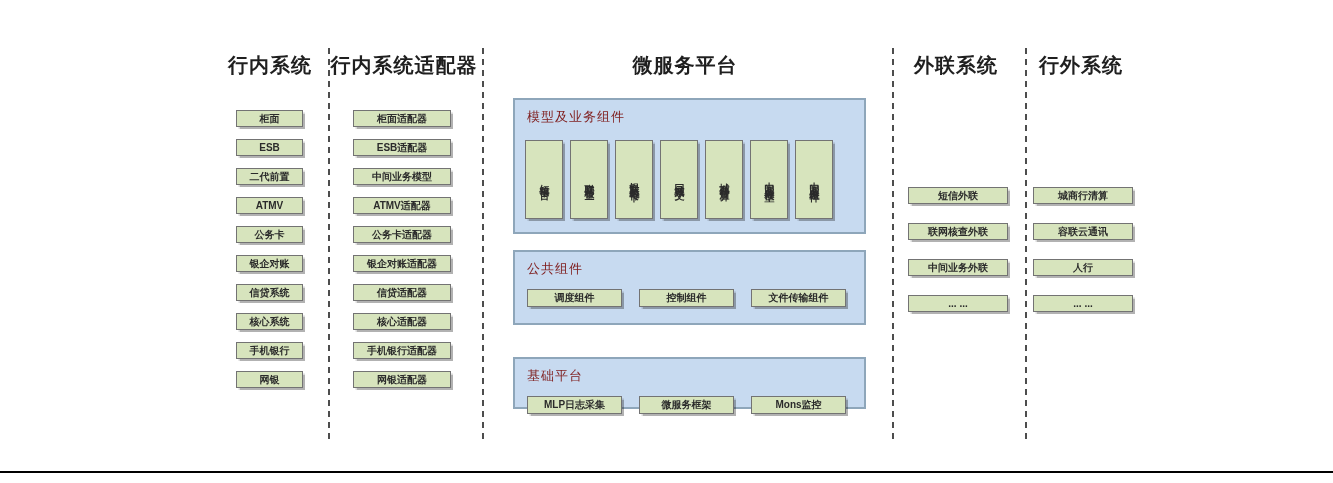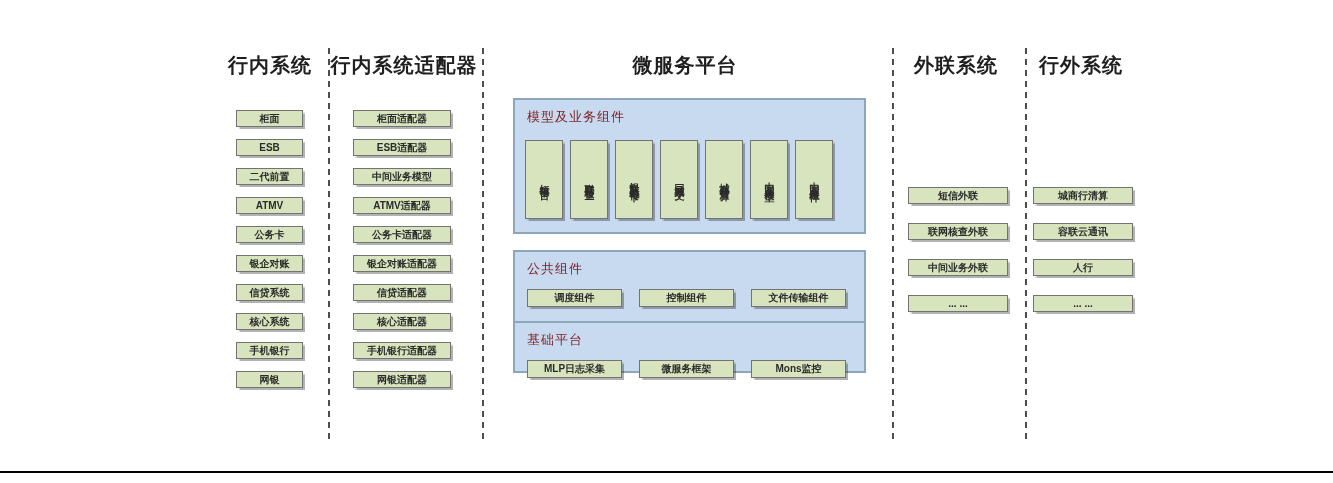--- a/index.html
+++ b/index.html
@@ -97,21 +97,21 @@
 
   <div class="panel" style="top:250px;height:75px;">
     <div class="panel-title">公共组件</div>
     <div class="wbox-row" id="common-boxes">
         <div class="green-box wbox">调度组件</div>
         <div class="green-box wbox">控制组件</div>
         <div class="green-box wbox">文件传输组件</div>
       </div>
   </div>
 
-  <div class="panel" style="top:321px;height:52px;">
+  <div class="panel" style="top:357px;height:52px;">
     <div class="panel-title">基础平台</div>
     <div class="wbox-row" id="base-boxes">
         <div class="green-box wbox">MLP日志采集</div>
         <div class="green-box wbox">微服务框架</div>
         <div class="green-box wbox">Mons监控</div>
       </div>
   </div>
 
   <div class="stack stack-wide" id="stack-external" style="left:908px;top:187px;width:100px;">
       <div class="green-box">短信外联</div>

